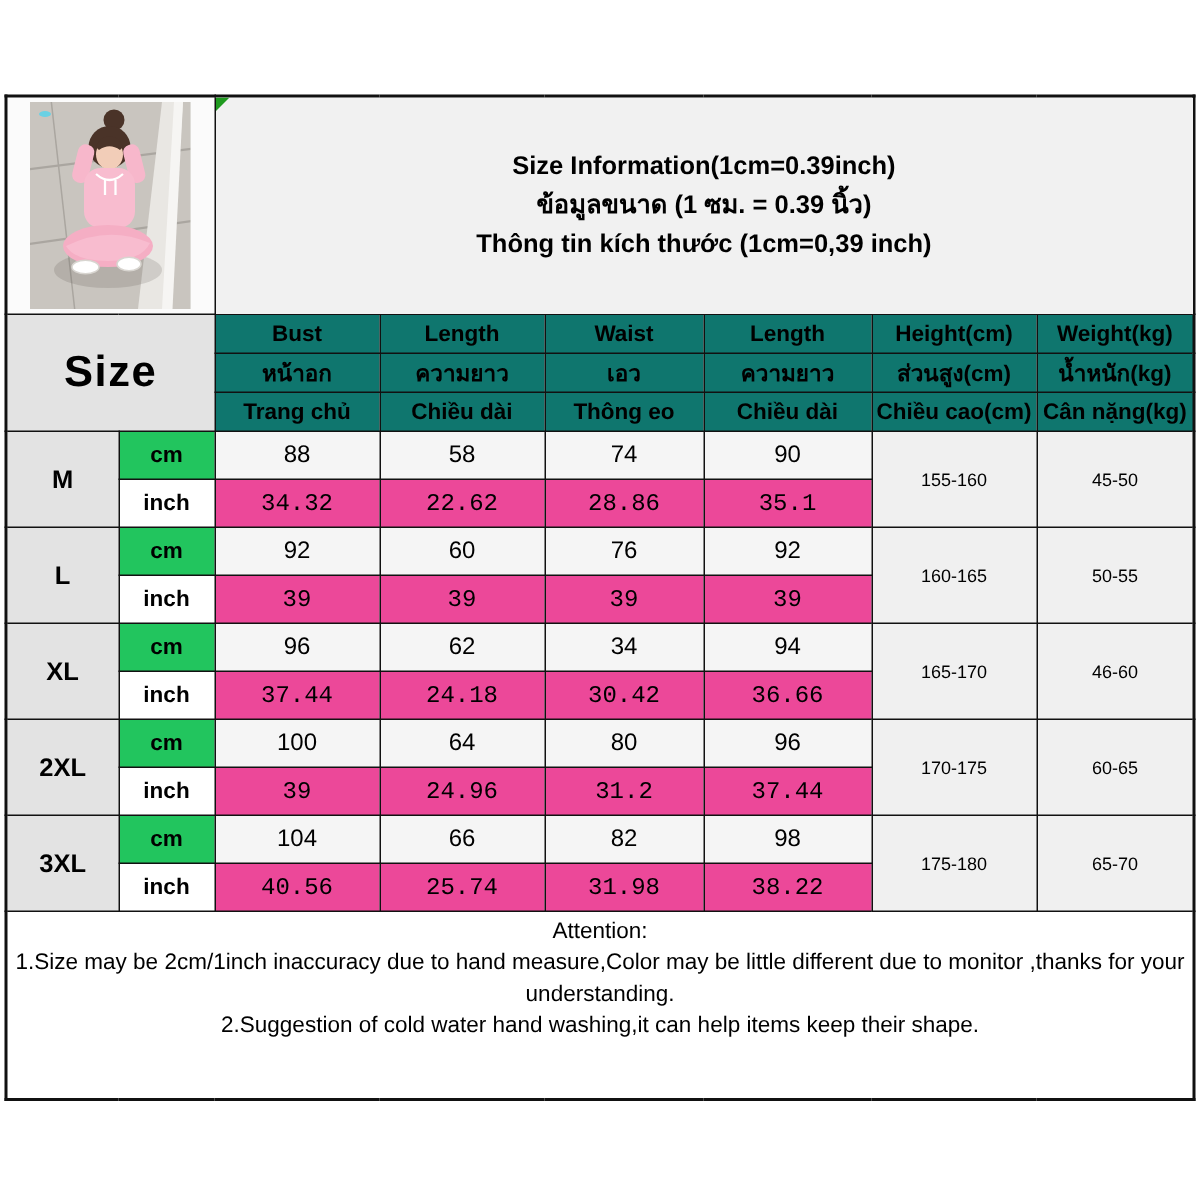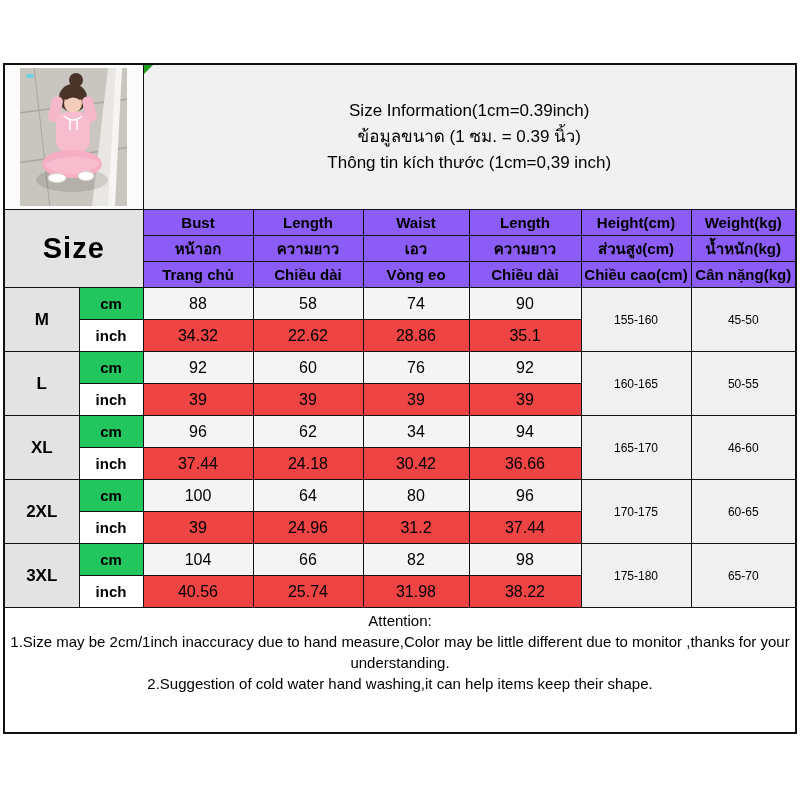--- a/index.html
+++ b/index.html
@@ -19,34 +19,34 @@
   .col-v1{width:110px;} .col-v2{width:110px;} .col-v3{width:106px;} .col-v4{width:112px;}
   .col-h{width:110px;} .col-w{width:105px;}
   
   tr.row-title{height:144px;}
   td.photo-cell{background:#fbfbfb;}
   td.title-cell{background:#f1f1f1;position:relative;}
   .corner-marker{
     position:absolute;left:0;top:0;width:0;height:0;
     border-top:9px solid #1f9a1f;border-right:9px solid transparent;
   }
-  .title-lines{font-weight:normal;font-size:17px;line-height:26px;}
+  .title-lines{font-weight:bold;font-size:17px;line-height:26px;}
   
   tr.row-head{height:26px;}
-  td.head{background:#8b5cf6;font-weight:bold;font-size:15px;}
+  td.head{background:#0f766e;font-weight:bold;font-size:15px;}
   td.size-head{background:#e3e3e3;font-weight:bold;font-size:29px;letter-spacing:1px;}
   
   tr.row-cm,tr.row-inch{height:32px;}
   td.size-label{background:#e3e3e3;font-weight:bold;font-size:17px;}
   td.unit{font-weight:bold;font-size:15px;}
   td.unit-cm{background:#22c55e;}
   td.unit-inch{background:#ffffff;}
   td.val{font-size:16px;}
   td.val-cm{background:#f5f5f5;}
-  td.val-inch{background:#ef4444;}
+  td.val-inch{background:#ec4899;font-family:Liberation Mono, monospace;}
   td.hw{background:#f0f0f0;font-size:12px;}
   
   td.attention-cell{
     text-align:center;vertical-align:top;background:#ffffff;
     font-size:15px;line-height:21px;padding:2px 4px 0 4px;
   }
   .photo-frame{
     width:107px;height:138px;margin:3px auto 3px auto;background:#cac6c0;
     position:relative;overflow:hidden;
   }
@@ -123,21 +123,21 @@
     <td class="head">หน้าอก</td>
     <td class="head">ความยาว</td>
     <td class="head">เอว</td>
     <td class="head">ความยาว</td>
     <td class="head">ส่วนสูง(cm)</td>
     <td class="head">น้ำหนัก(kg)</td>
   </tr>
   <tr class="row-head">
     <td class="head">Trang chủ</td>
     <td class="head">Chiều dài</td>
-    <td class="head">Vòng eo</td>
+    <td class="head">Thông eo</td>
     <td class="head">Chiều dài</td>
     <td class="head">Chiều cao(cm)</td>
     <td class="head">Cân nặng(kg)</td>
   </tr>
 
   <tr class="row-cm">
     <td class="size-label" rowspan="2">M</td>
     <td class="unit unit-cm">cm</td>
     <td class="val val-cm">88</td>
     <td class="val val-cm">58</td>

